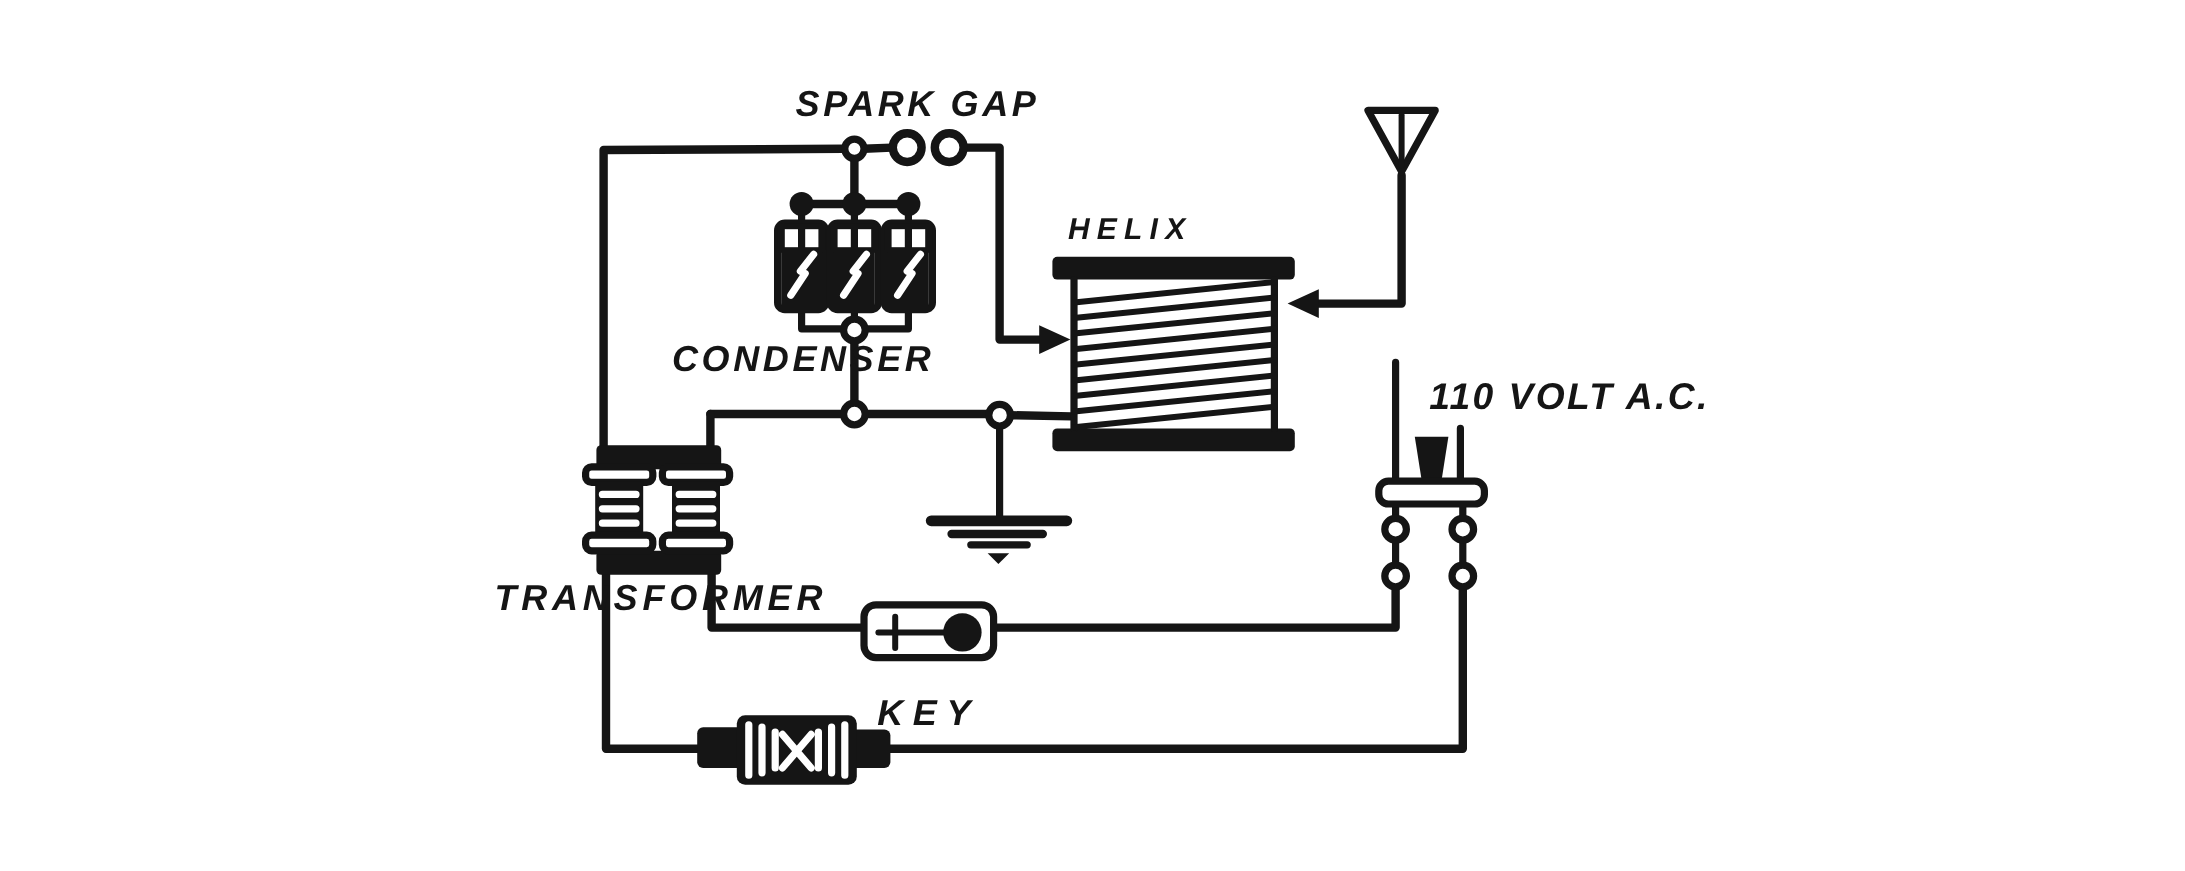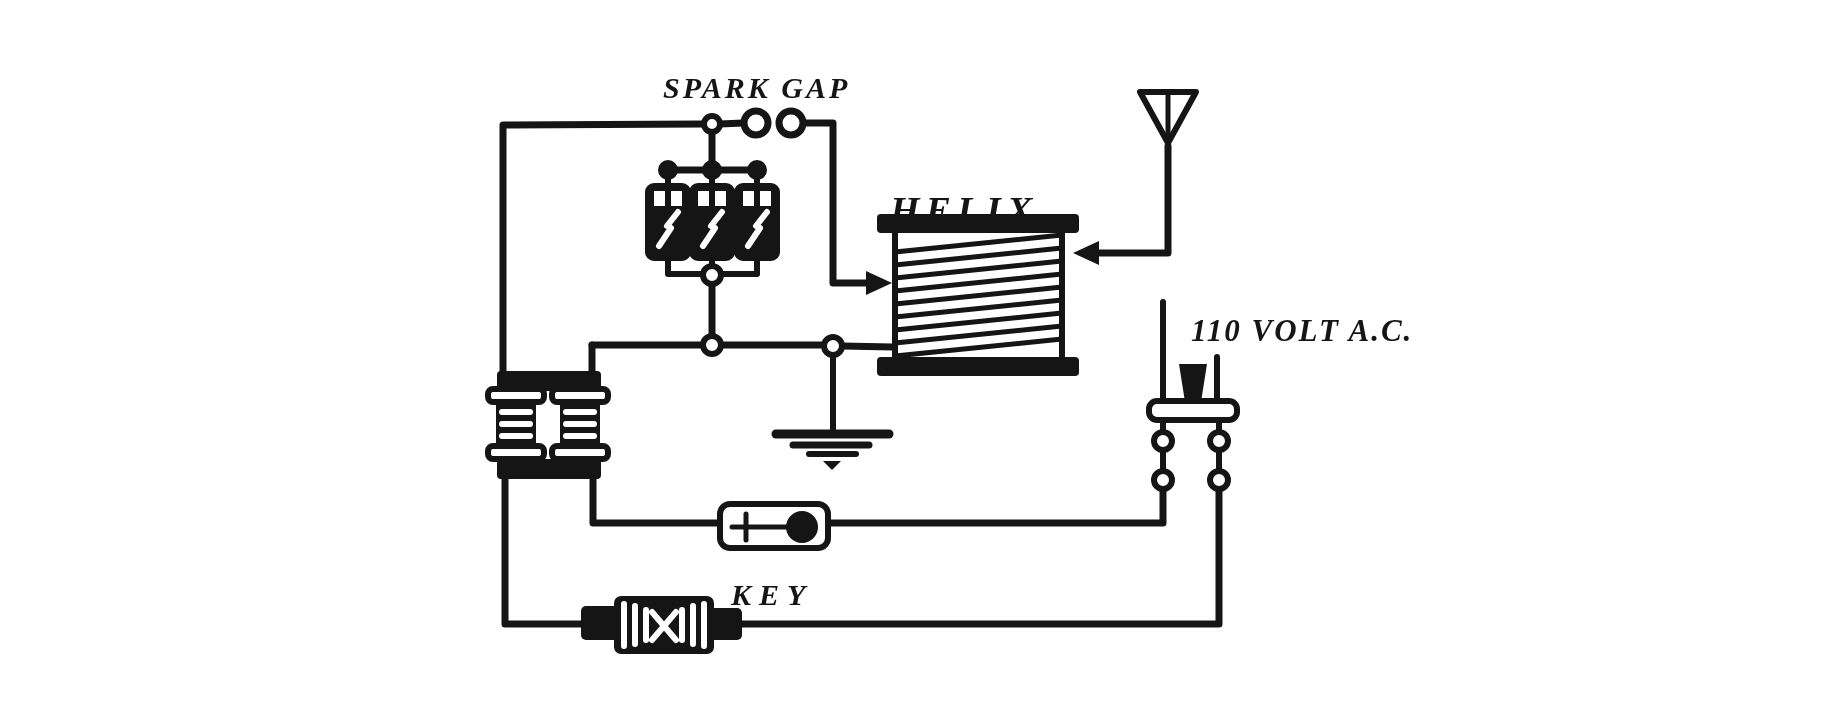--- a/index.html
+++ b/index.html
@@ -3,21 +3,21 @@
 <meta charset="utf-8">
 <style>
   :root { --ink:#151515; --bg:#ffffff; }
   * { margin:0; padding:0; box-sizing:border-box; }
   html,body { background:#fff; }
   .canvas {
     position:relative;
     width:1821px; height:726px;
     background:var(--bg);
     overflow:hidden;
-    font-family:Liberation Serif, serif;
+    font-family:Liberation Sans, sans-serif;
   }
   .schematic { position:absolute; left:0; top:0; }
   
   .w  { fill:none; stroke:var(--ink); stroke-width:7; stroke-linecap:round; stroke-linejoin:round; }
   .w6 { fill:none; stroke:var(--ink); stroke-width:6; stroke-linecap:round; stroke-linejoin:round; }
   .w5 { fill:none; stroke:var(--ink); stroke-width:5; stroke-linecap:round; stroke-linejoin:round; }
   .blk  { fill:var(--ink); stroke:none; }
   .node { fill:var(--bg); stroke:var(--ink); stroke-width:6; }
   .ball { fill:var(--bg); stroke:var(--ink); stroke-width:7; }
   .hollow { fill:var(--bg); stroke:var(--ink); stroke-width:6; stroke-linejoin:round; }
@@ -179,22 +179,24 @@
       <rect class="blk" x="708" y="608" width="34" height="32" rx="5"></rect>
       <rect class="blk" x="614" y="596" width="100" height="58" rx="7"></rect>
       <path class="wl" d="M624,604 L624,646 M635,606 L635,644 M646,610 L646,640
                          M682,610 L682,640 M693,606 L693,644 M704,604 L704,646" stroke-width="5"></path>
       <path class="wl" d="M652,612 L676,640 M652,640 L676,612" stroke-width="6"></path>
     </g>
   </svg>
 
   <div class="lbl" style="left:663px; top:73px;  font-size:30px; letter-spacing:3px;">SPARK GAP</div>
 
-
-  <div class="lbl" style="left:890px; top:179px; font-size:38px; letter-spacing:6px;margin-top:12px;">HELIX</div>
+  <div class="lbl" style="left:560px; top:285px; font-size:30px; letter-spacing:3px;">CONDENSER</div>
+
+  <div class="lbl" style="left:890px; top:179px; font-size:25px; letter-spacing:6px;">HELIX</div>
 
   <div class="lbl" style="left:1191px; top:315px; font-size:31px; letter-spacing:2px;">110 VOLT A.C.</div>
 
+  <div class="lbl" style="left:412px; top:484px; font-size:30px; letter-spacing:4px;">TRANSFORMER</div>
 
   <div class="lbl" style="left:731px; top:556px; font-size:30px; letter-spacing:8px;margin-top:24px;">KEY</div>
 
 
 </div>
 
 </body></html>

